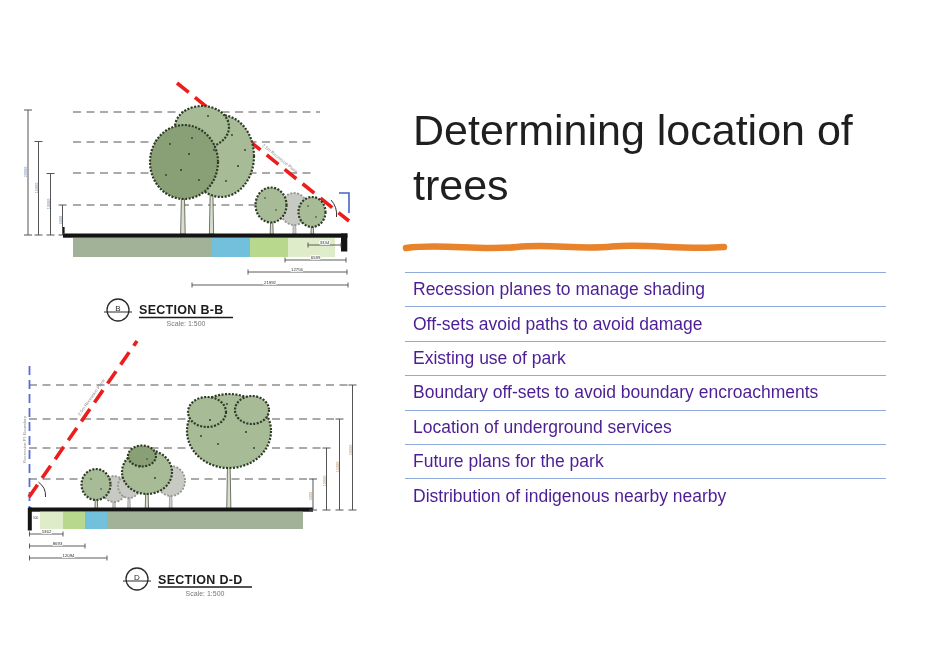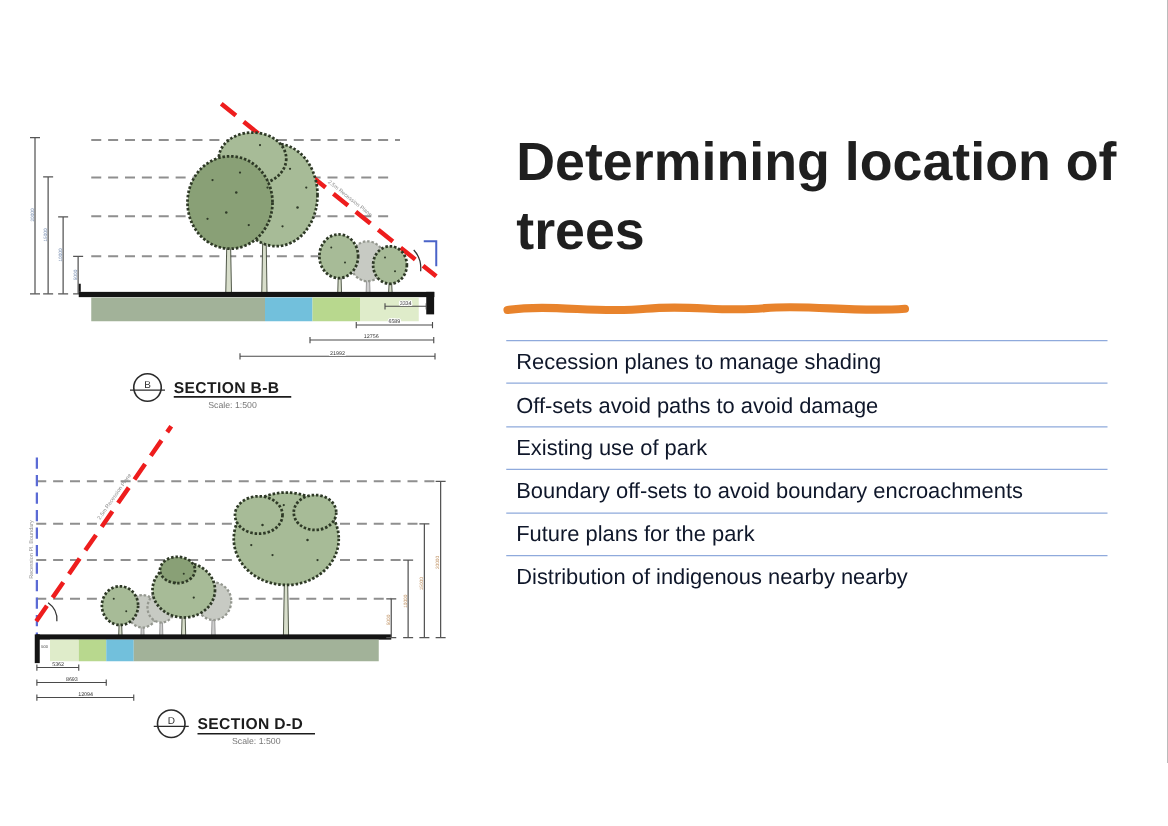--- a/index.html
+++ b/index.html
@@ -3,28 +3,28 @@
 <meta charset="utf-8">
 <style>
   html,body { margin:0; padding:0; background:#888; }
   .slide {
     position:relative; width:934px; height:661px; background:#ffffff;
     overflow:hidden; font-family:"Liberation Sans", sans-serif; margin:0 auto;
   }
   .fig { position:absolute; }
   .slide-title {
     position:absolute; left:413px; top:103px; width:492px;
-    font-size:43px; line-height:1.28; font-weight:700; color:#1f1f1f;
+    font-size:43px; line-height:1.28; font-weight:400; color:#1f1f1f;
   }
   .squiggle { position:absolute; left:402px; top:238px; }
   .topic-list { position:absolute; left:405px; top:272px; width:481px; }
   .topic-row {
     height:33.4px; border-top:1.4px solid #8FAADC;
     display:flex; align-items:center; padding-left:8px;
-    font-size:17.5px; color:#0f172a;
+    font-size:17.5px; color:#4c1d95;
   }
   
   svg text { font-family:"Liberation Sans", sans-serif; }
   .hdash   { stroke:#8F8F8F; stroke-width:1.5; stroke-dasharray:8 5.5; }
   .redplane{ stroke:#EE1D1D; stroke-width:3.6; stroke-dasharray:15 8; fill:none; }
   .bluedash{ stroke:#5B6BD5; stroke-width:1.8; stroke-dasharray:9 5; }
   .canopy  { fill:#A7BB97; stroke:#2E3926; stroke-width:2.2; stroke-dasharray:2 1.5; }
   .canopy.dark { fill:#89A076; }
   .ghost   { fill:#C7CAC3; stroke:#94978F; stroke-width:1.8; stroke-dasharray:2 1.5; }
   .trunk   { fill:#D8DECB; stroke:#3A4232; stroke-width:0.7; }
@@ -277,20 +277,23 @@
     <div class="topic-row">
         <span>Off-sets avoid paths to avoid damage</span>
       </div>
     <div class="topic-row">
         <span>Existing use of park</span>
       </div>
     <div class="topic-row">
         <span>Boundary off-sets to avoid boundary encroachments</span>
       </div>
     <div class="topic-row">
+        <span>Location of underground services</span>
+      </div>
+    <div class="topic-row">
         <span>Future plans for the park</span>
       </div>
     <div class="topic-row">
         <span>Distribution of indigenous nearby nearby</span>
       </div>
   </div>
 
 </div>
 
 </body></html>

